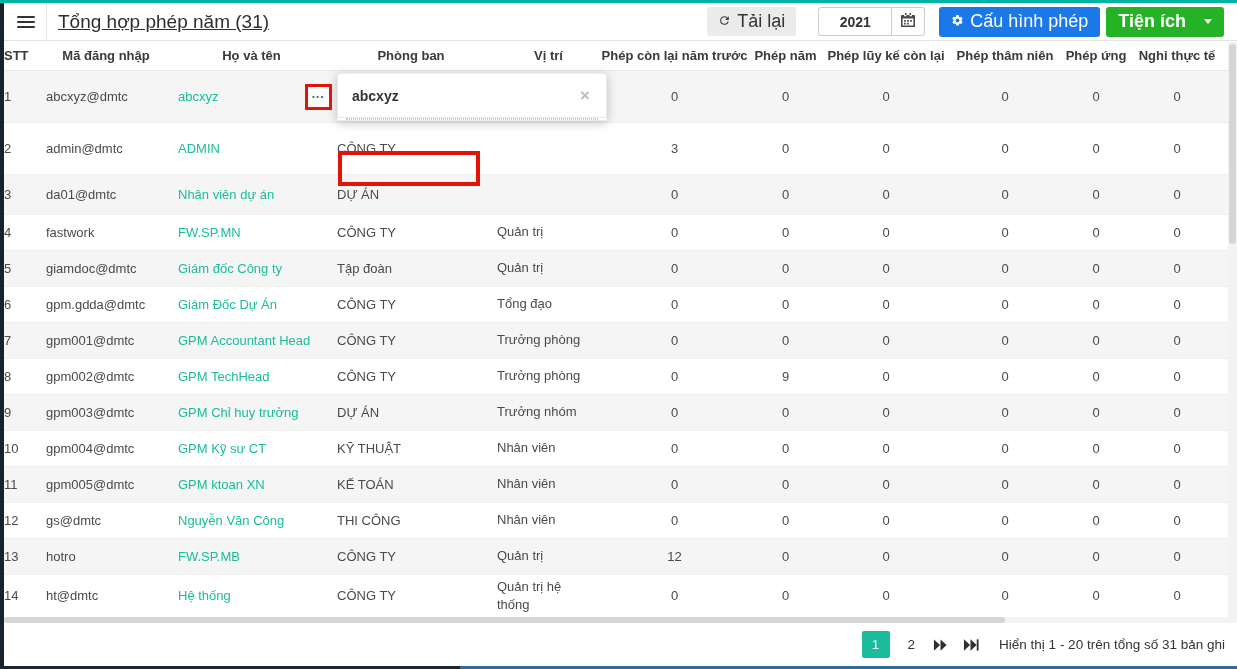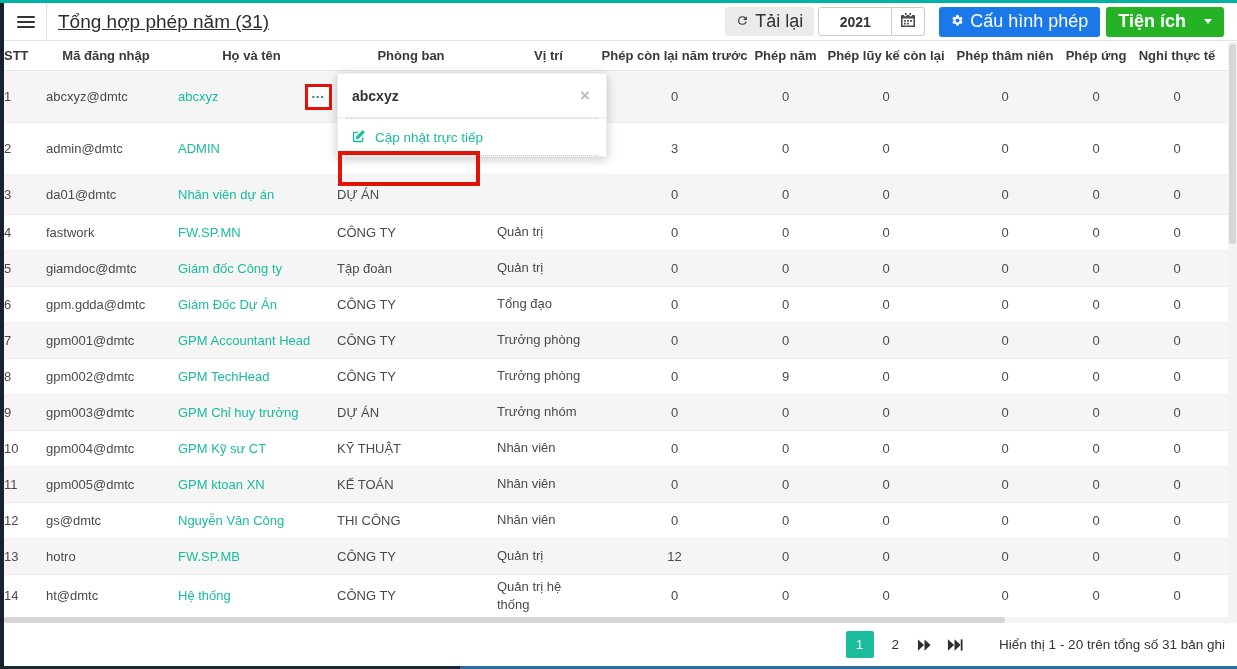--- a/index.html
+++ b/index.html
@@ -22,21 +22,21 @@
   .toolbar{position:absolute;left:4px;top:3px;width:1233px;height:38px;background:#fff;
     border-bottom:1px solid #e3e3e3;display:flex;align-items:center;padding:0 13px 0 9px;}
   .menu-btn{width:26px;height:24px;display:flex;flex-direction:column;justify-content:center;gap:3px;cursor:pointer;padding:3px 4px;}
   .menu-btn i{display:block;height:2px;background:#333;border-radius:1px;}
   .tb-divider{width:1px;height:38px;background:#e2e2e2;margin:0 11px 0 7px;}
   .page-title{font-size:19px;color:#2e2e2e;text-decoration:underline;}
   .tb-right{margin-left:auto;display:flex;align-items:center;}
   .btn{display:flex;align-items:center;border-radius:3px;cursor:pointer;font-size:18px;white-space:nowrap;}
   .btn-reload{height:29px;background:#ebebeb;color:#333;padding:0 11px;gap:6px;}
   .btn-reload svg{fill:#3c3c3c;}
-  .year-group{display:flex;margin-left:4px;}
+  .year-group{display:flex;margin-left:22px;}
   .year-input{width:74px;height:29px;border:1px solid #ccc;border-radius:3px 0 0 3px;text-align:center;
     font-size:14px;font-weight:bold;color:#333;font-family:inherit;outline:none;}
   .calendar-btn{width:33px;height:29px;border:1px solid #ccc;border-left:none;border-radius:0 3px 3px 0;
     background:#fff;display:flex;align-items:center;justify-content:center;cursor:pointer;}
   .calendar-btn svg{fill:#4a4a4a;}
   .btn-config{height:30px;background:var(--blue);color:#fff;padding:0 12px;gap:6px;margin-left:14px;}
   .btn-config svg{fill:#fff;}
   .btn-util{height:30px;background:var(--green);color:#fff;padding:0 12px;gap:18px;margin-left:6px;font-weight:bold;}
   .caret{width:0;height:0;border-left:4.5px solid transparent;border-right:4.5px solid transparent;border-top:5px solid #fff;}
 
@@ -81,21 +81,21 @@
   .vthumb{margin:2px auto 0;width:7px;height:200px;background:#d6d6d6;border-radius:3px;}
 
   
   .footer{position:absolute;left:4px;top:623px;width:1233px;height:43px;background:#fff;
     display:flex;align-items:center;justify-content:flex-end;padding-right:12px;gap:15px;z-index:20;}
   .page-active{width:28px;height:27px;background:var(--teal);color:#fff;display:flex;align-items:center;
     justify-content:center;font-size:13.5px;border-radius:2px;cursor:pointer;}
   .page-num{color:#333;font-size:13.5px;cursor:pointer;padding:0 3px;}
   .skip{display:flex;align-items:center;cursor:pointer;}
   .skip svg{fill:#2f2f2f;}
-  .summary{font-size:13.5px;color:#333;margin-left:21px;}
+  .summary{font-size:13.5px;color:#333;margin-left:5px;}
 </style>
 </head>
 <body>
 
 <div class="top-accent"></div>
 <div class="left-strip"></div>
 
 <div class="toolbar">
   <div class="menu-btn">
       <i></i>
@@ -365,27 +365,20 @@
   </table>
 </div>
 
 <div class="popup">
   <div class="popup-header">
     <span>abcxyz</span>
     <span class="popup-close">×</span>
   </div>
   <div id="popup-items">
       <div class="popup-divider"></div>
-      <div class="popup-item">
-        <span><svg width="14" height="14" viewBox="0 0 16 16">
-            <path d="M12.2 1.2l2.6 2.6-7.3 7.3-3.3.7.7-3.3 7.3-7.3z"></path>
-            <path d="M13 8.2v5.3a1.5 1.5 0 0 1-1.5 1.5h-9A1.5 1.5 0 0 1 1 13.5v-9A1.5 1.5 0 0 1 2.5 3h5.3L6.3 4.5H2.5v9h9V9.7L13 8.2z"></path>
-          </svg></span>
-        <span>Cập nhật trực tiếp</span>
-      </div>
       <div class="popup-divider"></div>
     </div>
 </div>
 
 <div class="ann1">
   <span class="more-dots">•••</span>
 </div>
 <div class="ann2"></div>
 
 <div class="hscroll">

